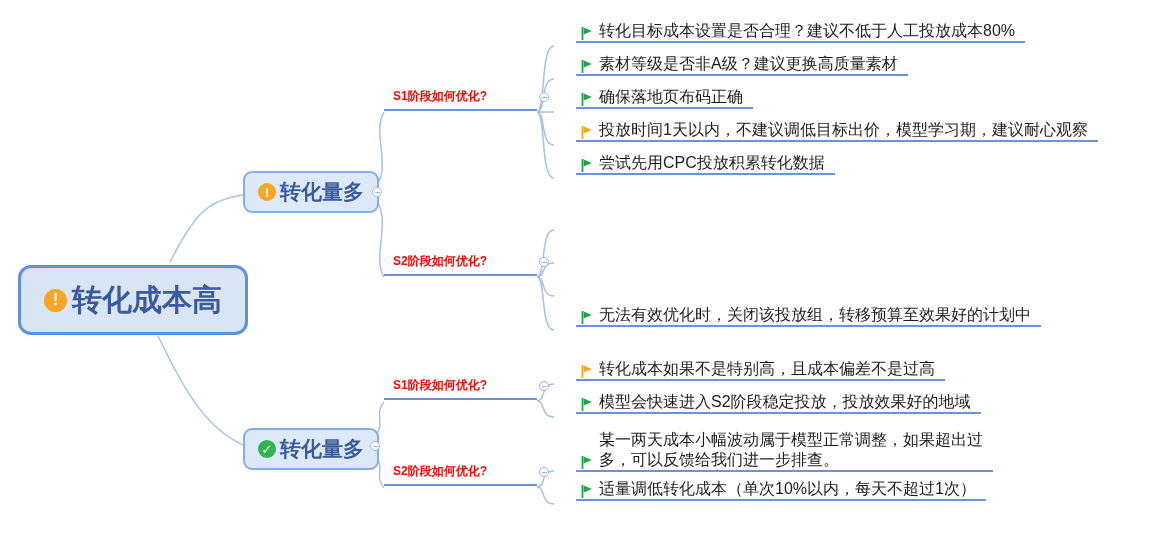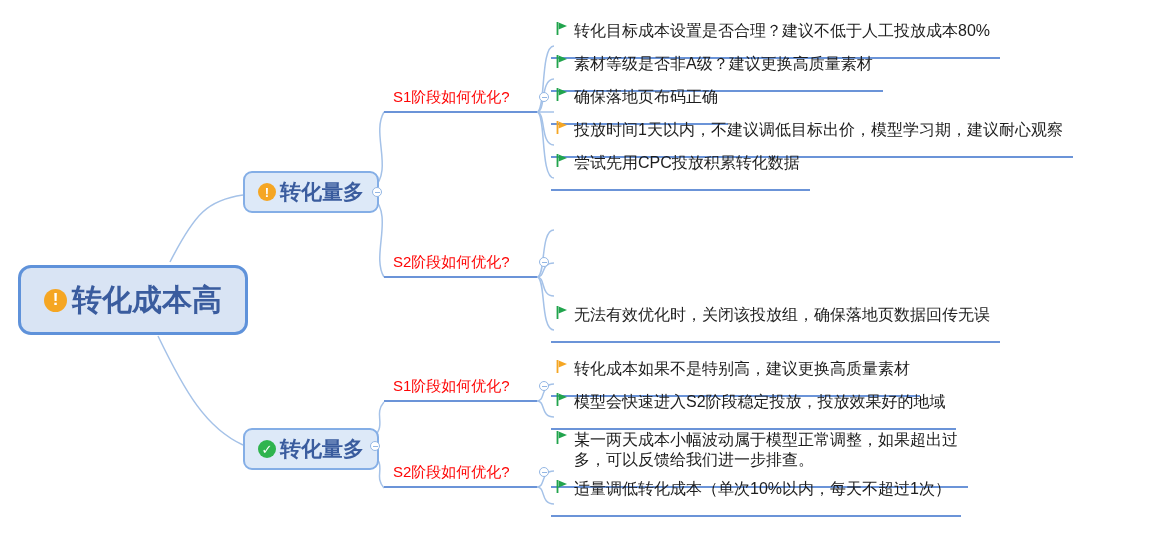--- a/index.html
+++ b/index.html
@@ -28,32 +28,32 @@
   .badge { border-radius:50%; color:#fff; display:inline-flex; align-items:center; justify-content:center; font-weight:bold; flex:0 0 auto; }
   .badge.alert  { background:#f5a623; }
   .badge.check  { background:#2fb44e; }
   .badge.lg { width:23px; height:23px; font-size:17px; }
   .badge.sm { width:18px; height:18px; font-size:13px; }
 
   
   .stage-label {
     position:absolute; left:384px; min-width:153px;
     padding:0 14px 4px 9px; border-bottom:2px solid #6b94d8;
-    font-size:15px; font-weight:normal; color:#fe0505; white-space:nowrap; cursor:pointer;
+    font-size:12px; font-weight:bold; color:#fe0505; white-space:nowrap; cursor:pointer;
   }
   .stage-1a { top:88px; }
   .stage-2a { top:253px; }
   .stage-1b { top:377px; }
   .stage-2b { top:463px; }
 
   
   .leaf {
-    position:absolute; left:551px;
-    display:flex; align-items:flex-start; gap:6px;
-    padding:1px 10px 16px 4px; border-bottom:2px solid #6b94d8;
+    position:absolute; left:576px;
+    display:flex; align-items:flex-end; gap:6px;
+    padding:1px 10px 0 4px; border-bottom:2px solid #6b94d8;
     font-size:16px; color:#1d1d1d; line-height:20px; white-space:pre-line; cursor:pointer;
   }
   .flag { flex:0 0 auto; display:inline-flex; }
   .flag.green  { color:#21a44d; }
   .flag.orange { color:#f5a623; }
 
   
   .handle {
     position:absolute; width:10px; height:10px; border-radius:50%;
     border:1px solid #94b7e4; background:#ffffff;
@@ -163,29 +163,29 @@
           <path d="M3.6 1.5 L12 5 L3.6 8.6 Z" fill="currentColor"></path>
         </svg></span>
     <span>尝试先用CPC投放积累转化数据</span>
   </div>
 
   <div class="leaf" style="top:304px">
     <span class="flag green"><svg width="13" height="15" viewBox="0 0 13 15">
           <path d="M2.5 1 v13" stroke="currentColor" stroke-width="1.8"></path>
           <path d="M3.6 1.5 L12 5 L3.6 8.6 Z" fill="currentColor"></path>
         </svg></span>
-    <span>无法有效优化时，关闭该投放组，确保落地页数据回传无误</span>
+    <span>无法有效优化时，关闭该投放组，转移预算至效果好的计划中</span>
   </div>
 
   <div class="leaf" style="top:358px">
     <span class="flag orange"><svg width="13" height="15" viewBox="0 0 13 15">
           <path d="M2.5 1 v13" stroke="currentColor" stroke-width="1.8"></path>
           <path d="M3.6 1.5 L12 5 L3.6 8.6 Z" fill="currentColor"></path>
         </svg></span>
-    <span>转化成本如果不是特别高，建议更换高质量素材</span>
+    <span>转化成本如果不是特别高，且成本偏差不是过高</span>
   </div>
   <div class="leaf" style="top:391px">
     <span class="flag green"><svg width="13" height="15" viewBox="0 0 13 15">
           <path d="M2.5 1 v13" stroke="currentColor" stroke-width="1.8"></path>
           <path d="M3.6 1.5 L12 5 L3.6 8.6 Z" fill="currentColor"></path>
         </svg></span>
     <span>模型会快速进入S2阶段稳定投放，投放效果好的地域</span>
   </div>
 
   <div class="leaf" style="top:429px">

